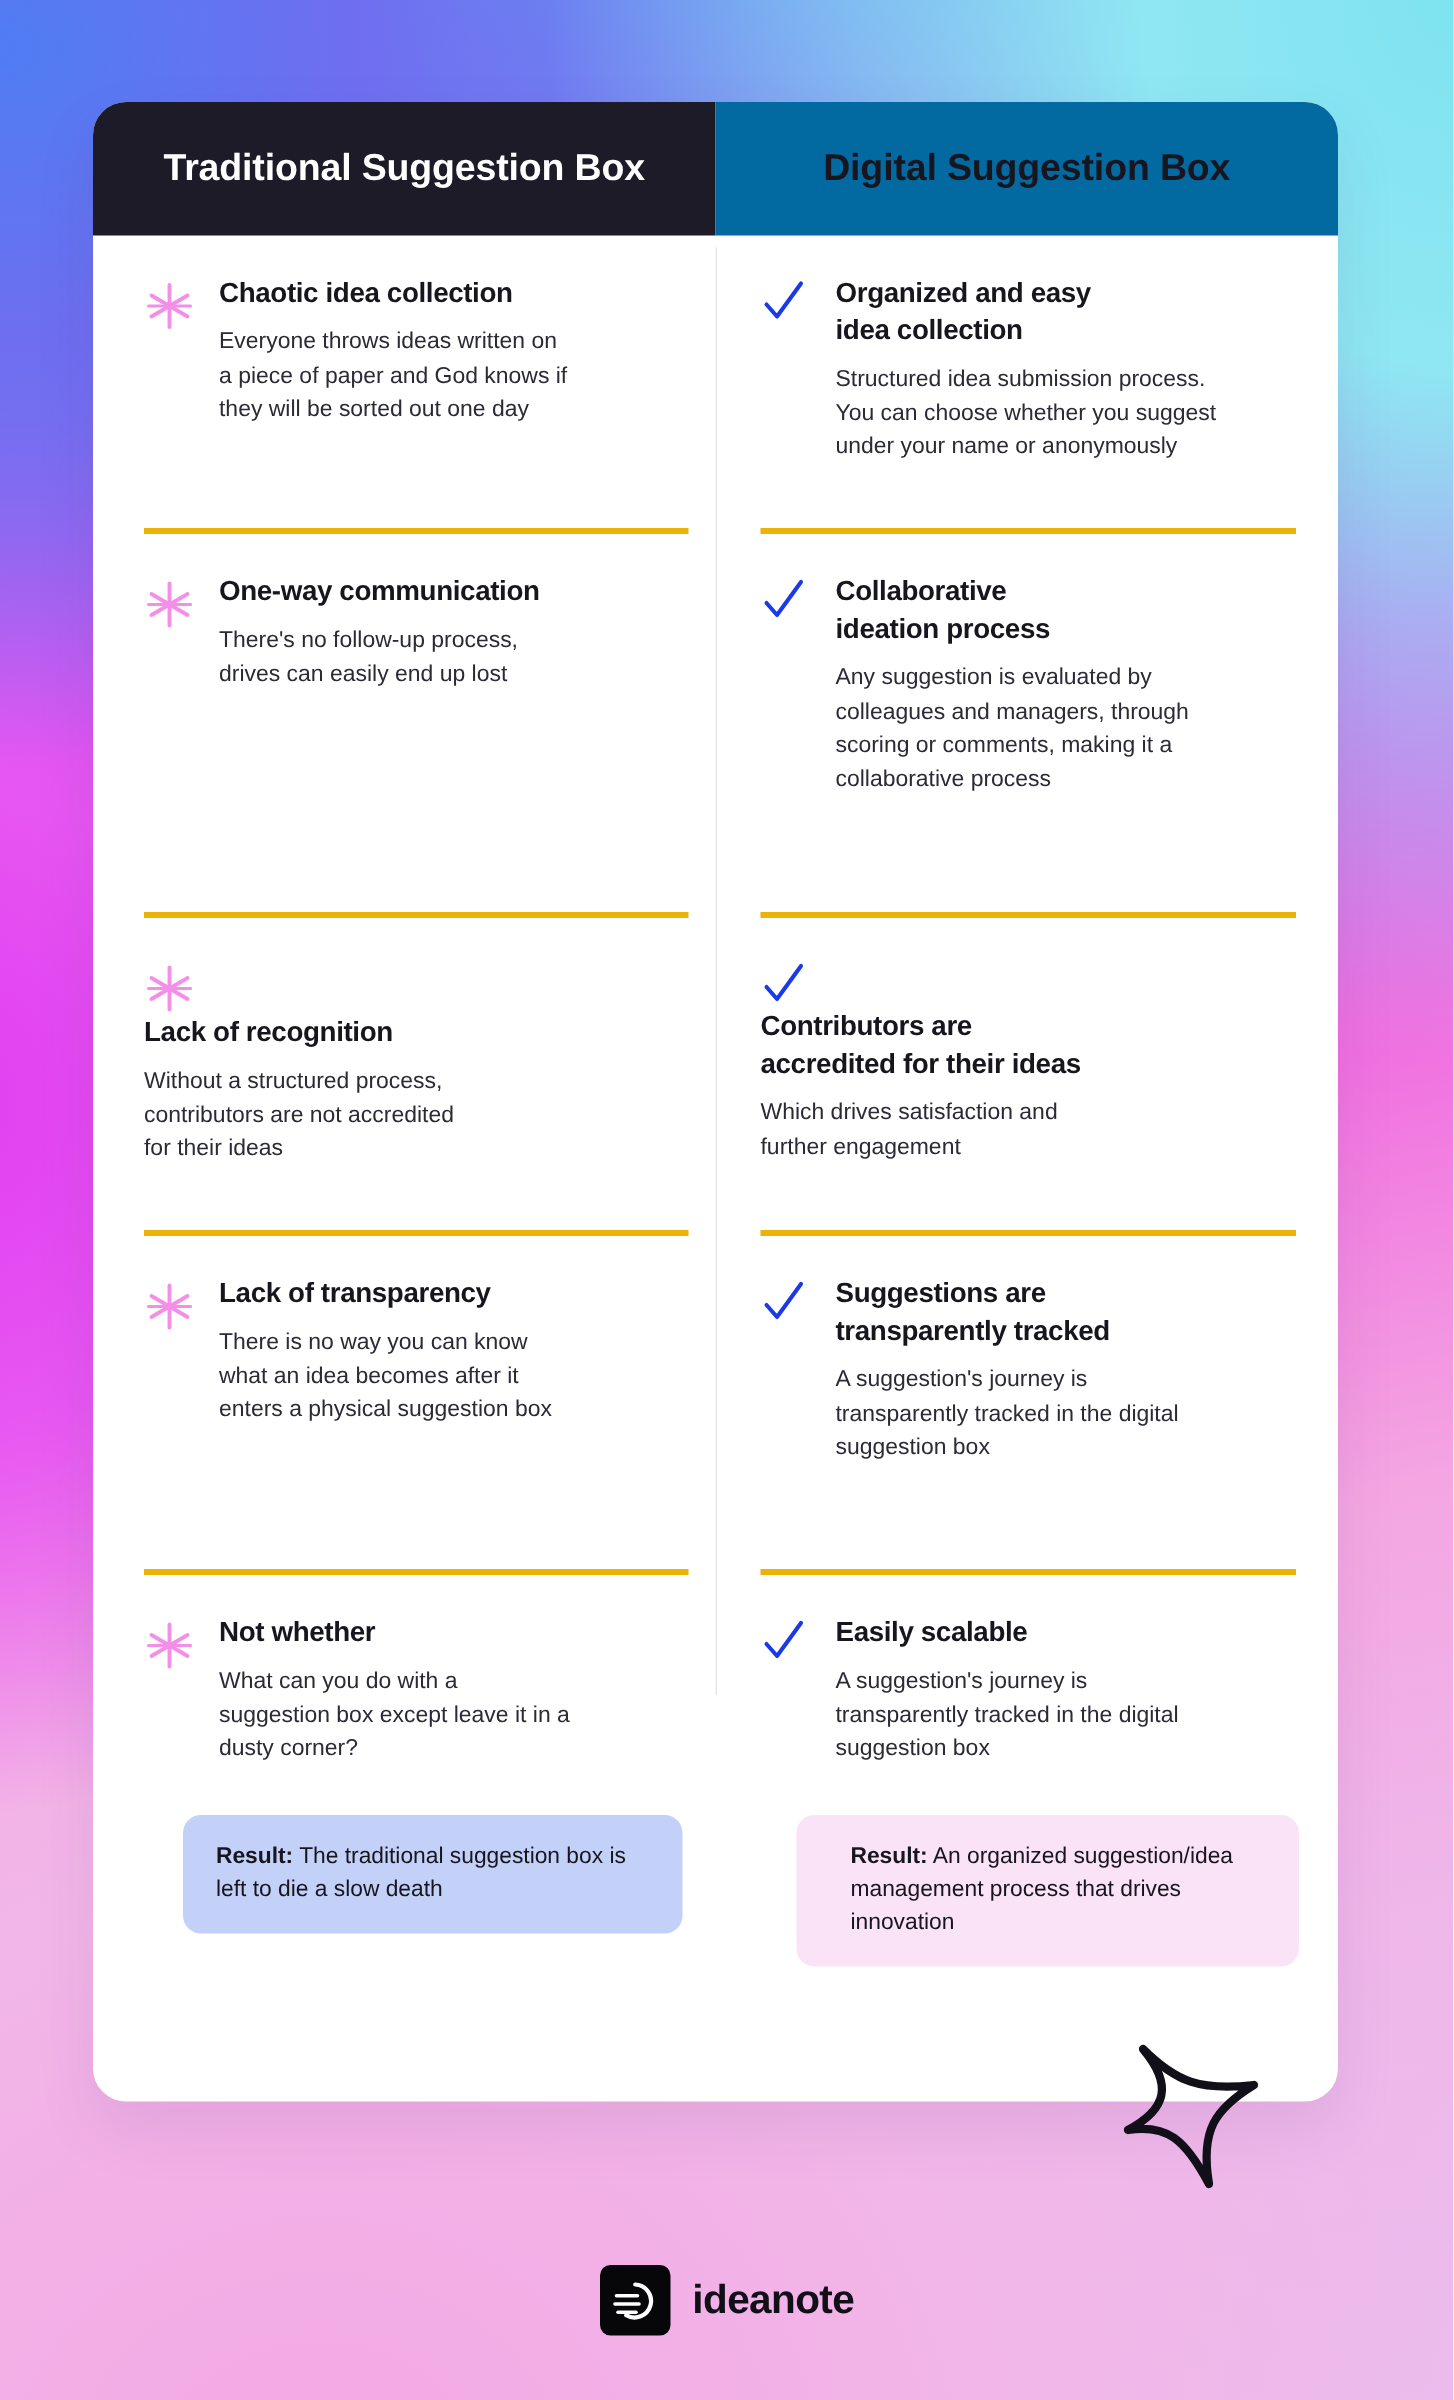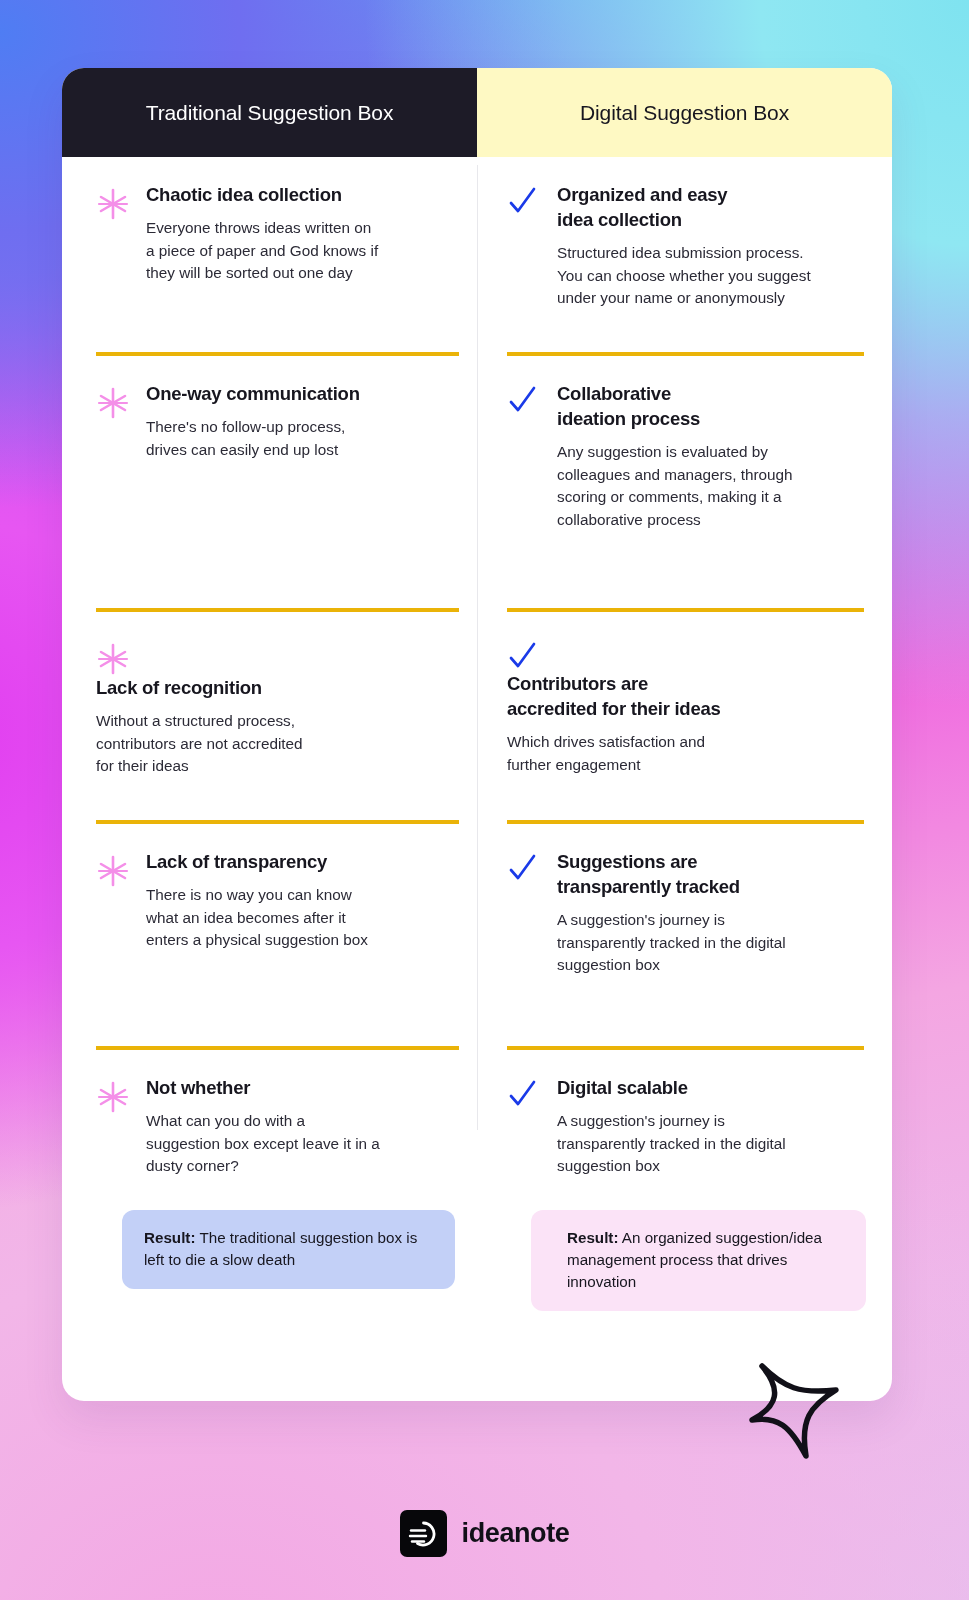--- a/index.html
+++ b/index.html
@@ -43,30 +43,30 @@
   
   .header-row {
     display: flex;
     height: 89px;
   }
   .header-cell {
     flex: 1 1 50%;
     display: flex;
     align-items: center;
     justify-content: center;
-    font-size: 21px;
-    font-weight: normal;
+    font-size: 25px;
+    font-weight: bold;
     letter-spacing: -0.1px;
   }
   .header-left {
     background: #1d1b27;
     color: #ffffff;
   }
   .header-right {
-    background: #fef9c3;
+    background: #0369a1;
     color: #17161f;
     text-align: center;
   }
 
   
   .body-grid {
     display: flex;
     position: relative;
     padding: 0 0 0 0;
   }
@@ -371,21 +371,21 @@
         </div>
       </div>
 
       <div class="item h-r5 last">
         <div class="icon-slot">
           <svg width="30" height="30" viewBox="0 0 30 30">
             <polyline points="4,16 11,24 27,2" fill="none" stroke="#1a3ae8" stroke-width="2.7" stroke-linecap="round" stroke-linejoin="round"></polyline>
           </svg>
         </div>
         <div class="item-text">
-          <p class="item-title">Digital scalable</p>
+          <p class="item-title">Easily scalable</p>
           <p class="item-desc">A suggestion's journey is
 transparently tracked in the digital
 suggestion box</p>
         </div>
       </div>
 
     </div>
   </div>
 
   <div class="result-row">

